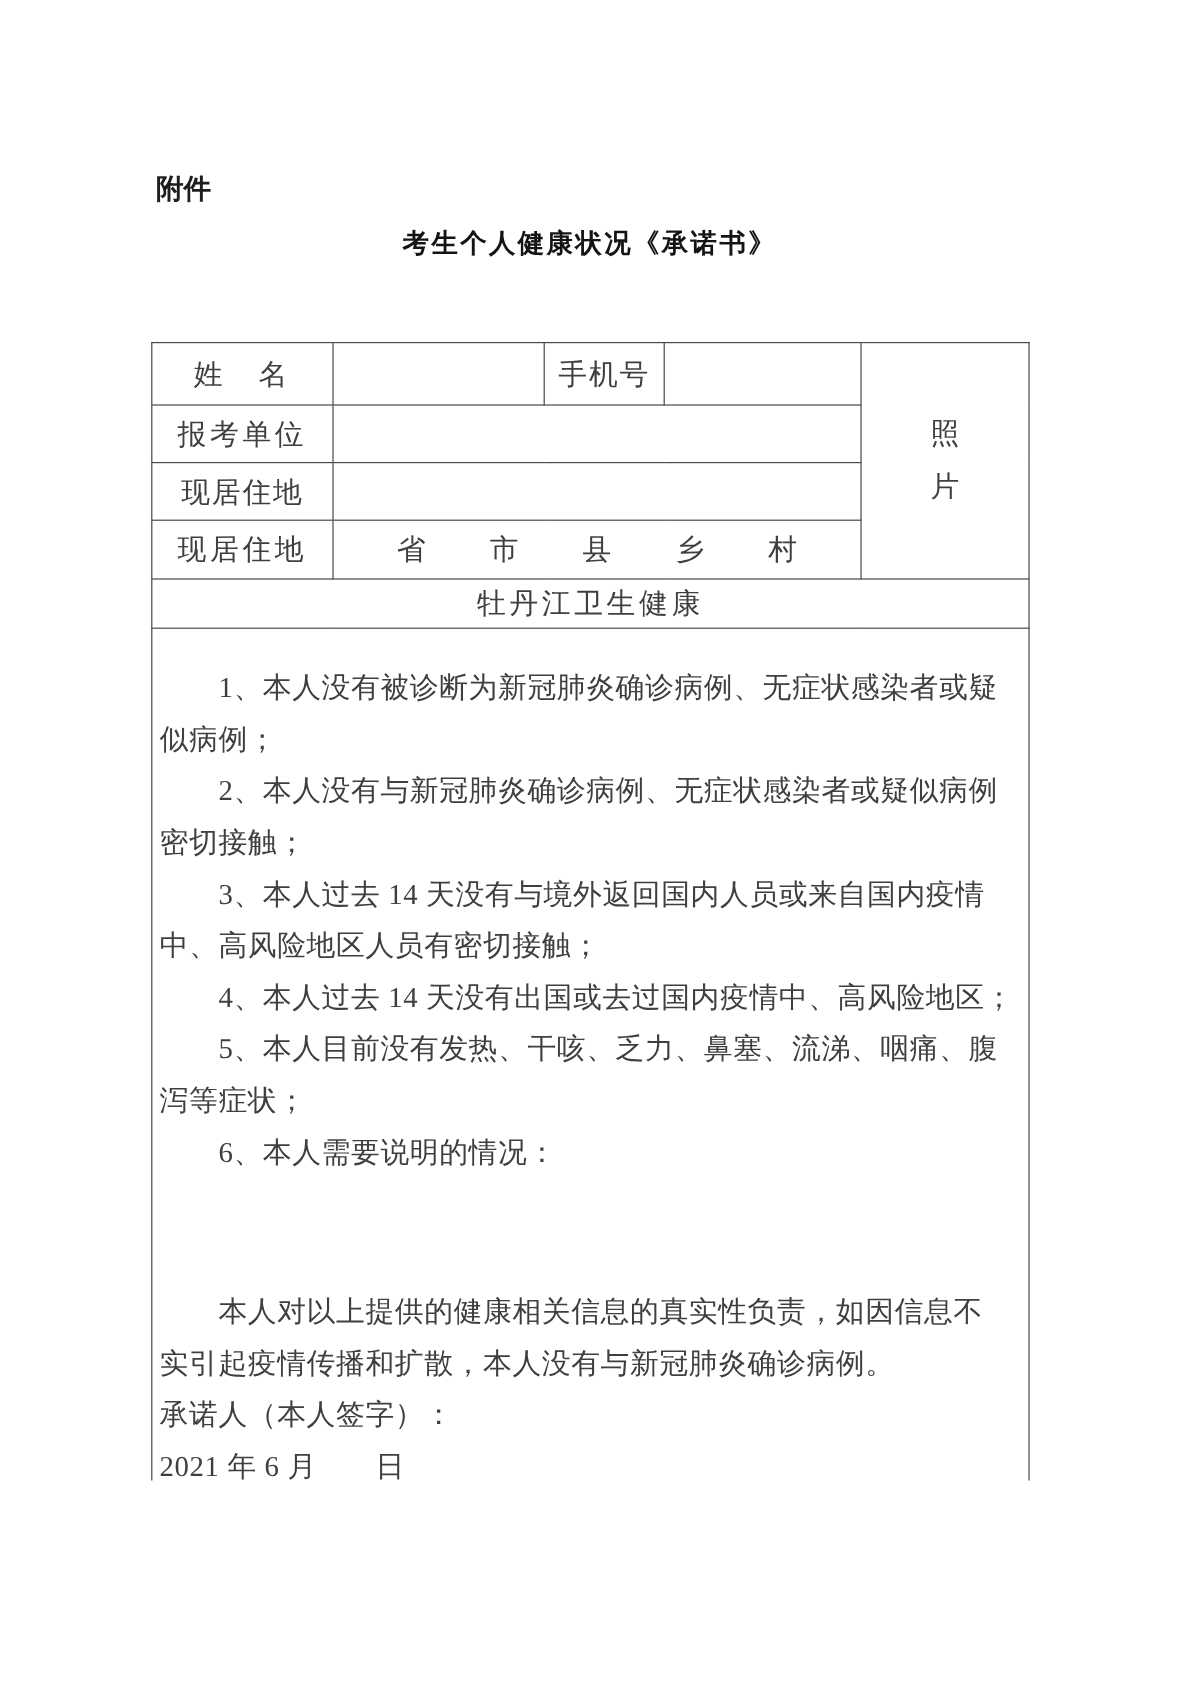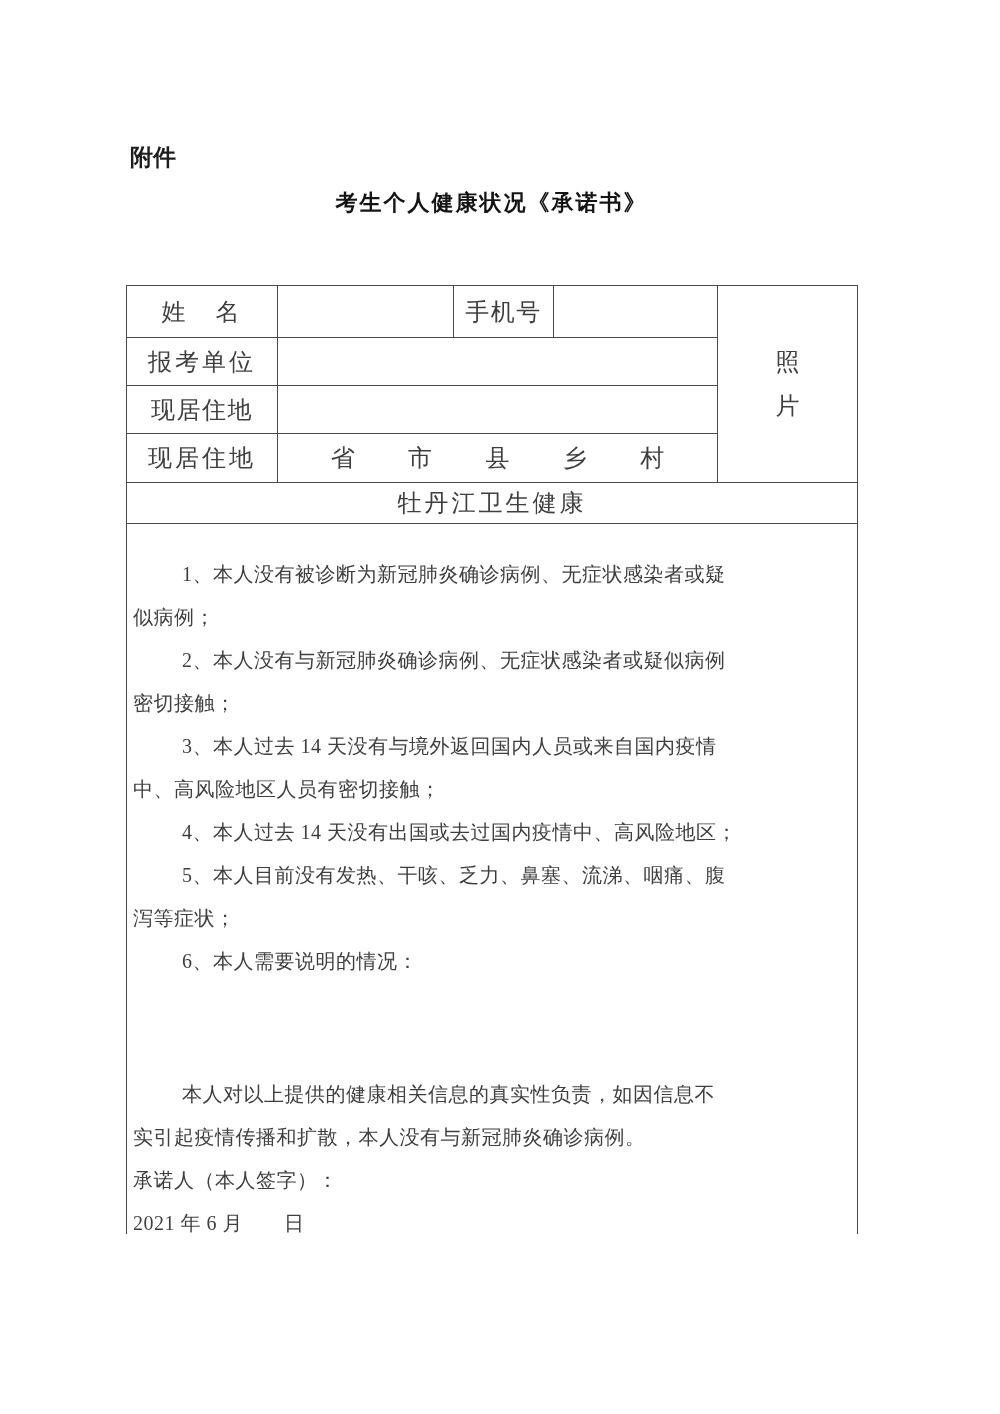--- a/index.html
+++ b/index.html
@@ -70,21 +70,21 @@
     letter-spacing: 3px;
     height: 41px;
   }
   td.body-cell {
     vertical-align: top;
     padding: 11px 10px 0 6px;
   }
   .line {
     height: 43px;
     line-height: 43px;
-    font-size: 20px;
+    font-size: 24px;
     letter-spacing: 0.5px;
     white-space: nowrap;
     color: #3f3f3f;
   }
   .line.indent { padding-left: 49px; }
   .line.spacer { height: 90px; }
   .line.align-center { text-align: left; }
   .line.align-right { padding-right: 62px; }
   .page-number {
     position: absolute;

